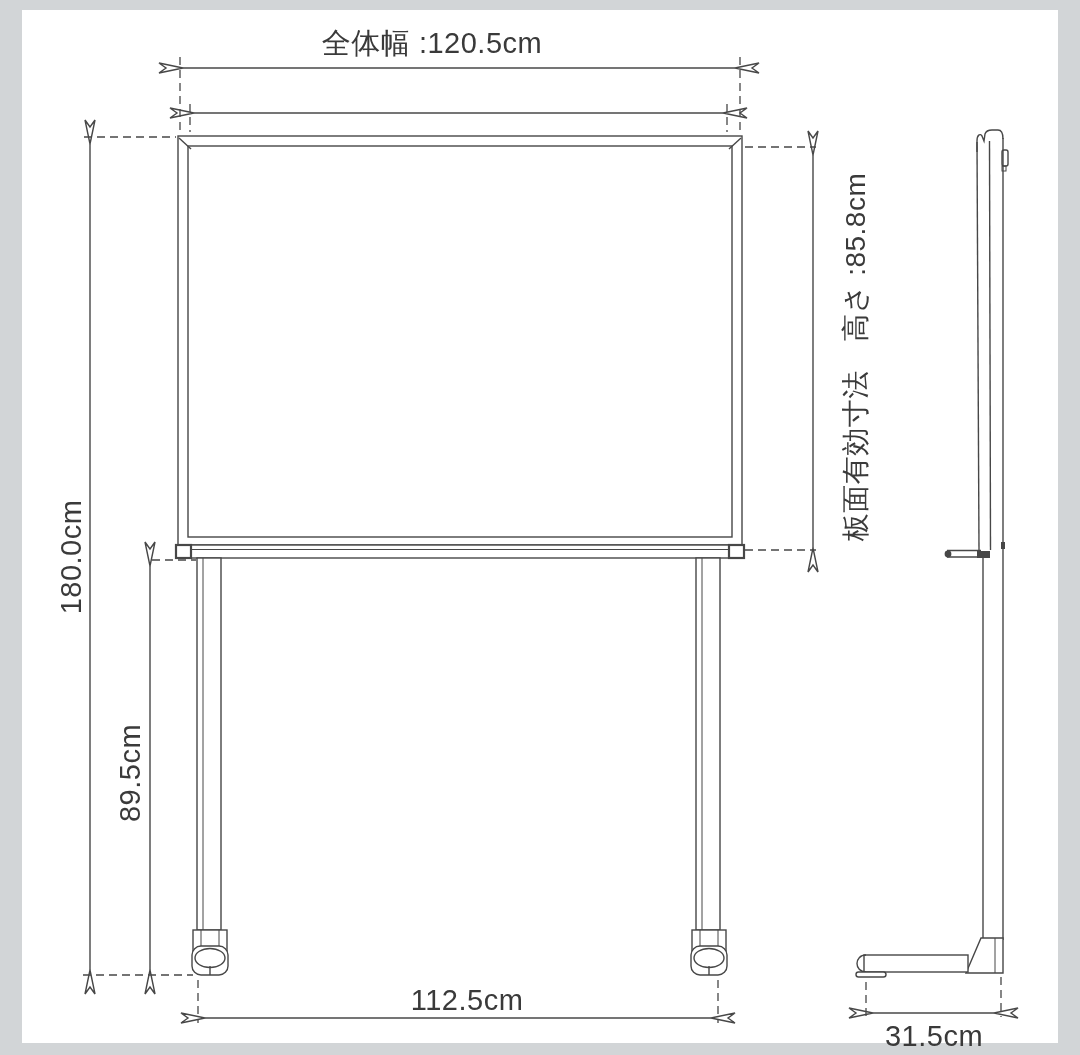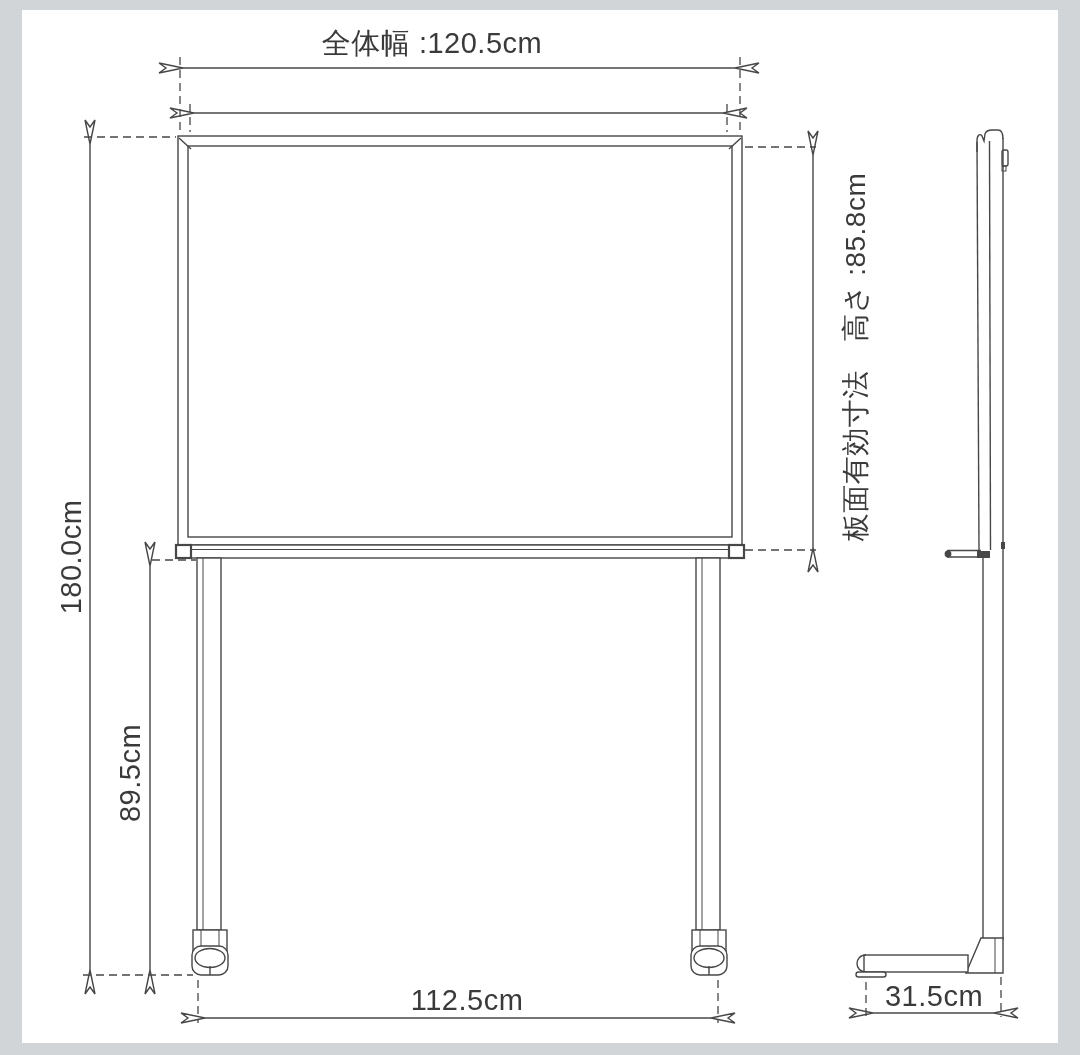--- a/index.html
+++ b/index.html
@@ -166,14 +166,14 @@
 
 
   <div class="dim-label fs28 vertical" style="left:856px;top:357px;">板面有効寸法　高さ :85.8cm</div>
 
   <div class="dim-label vertical" style="left:71px;top:557px;">180.0cm</div>
 
   <div class="dim-label vertical" style="left:130px;top:773px;">89.5cm</div>
 
   <div class="dim-label" style="left:455px;top:1000px;margin-left:12px;">112.5cm</div>
 
-  <div class="dim-label" style="left:934px;top:996px;">31.5cm</div>
+  <div class="dim-label" style="left:934px;top:1036px;">31.5cm</div>
 </div>
 
 </body></html>

